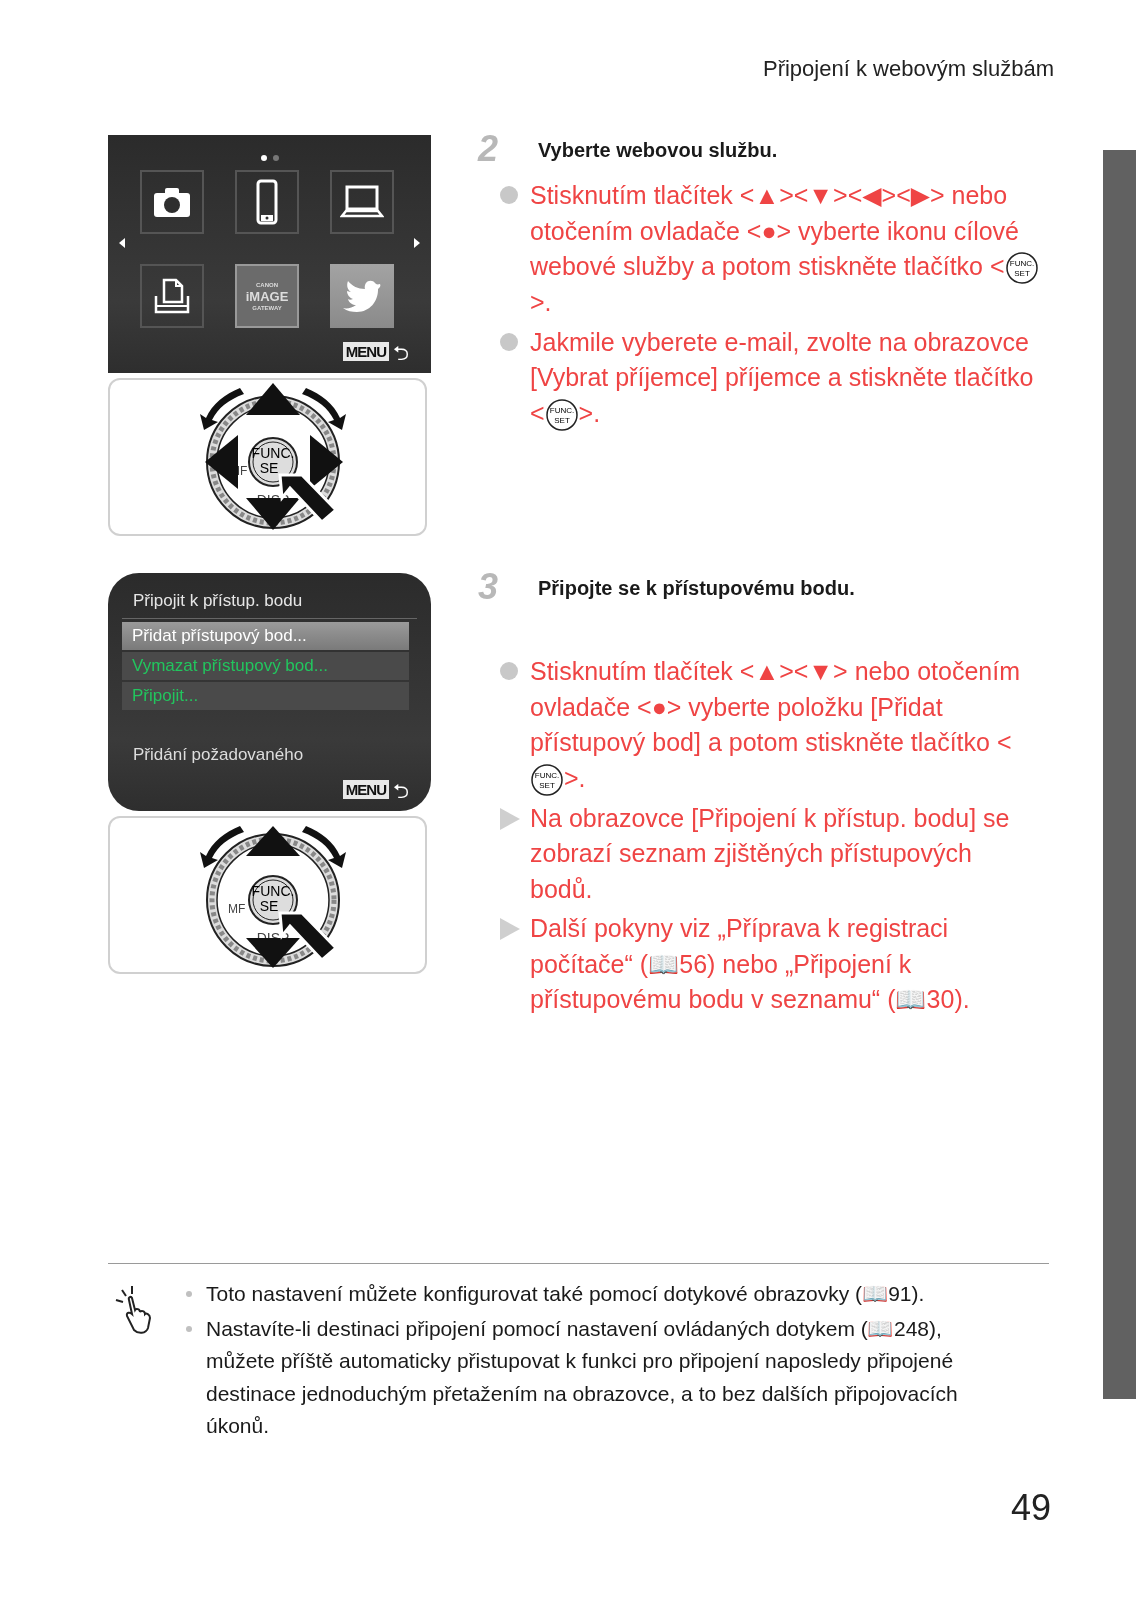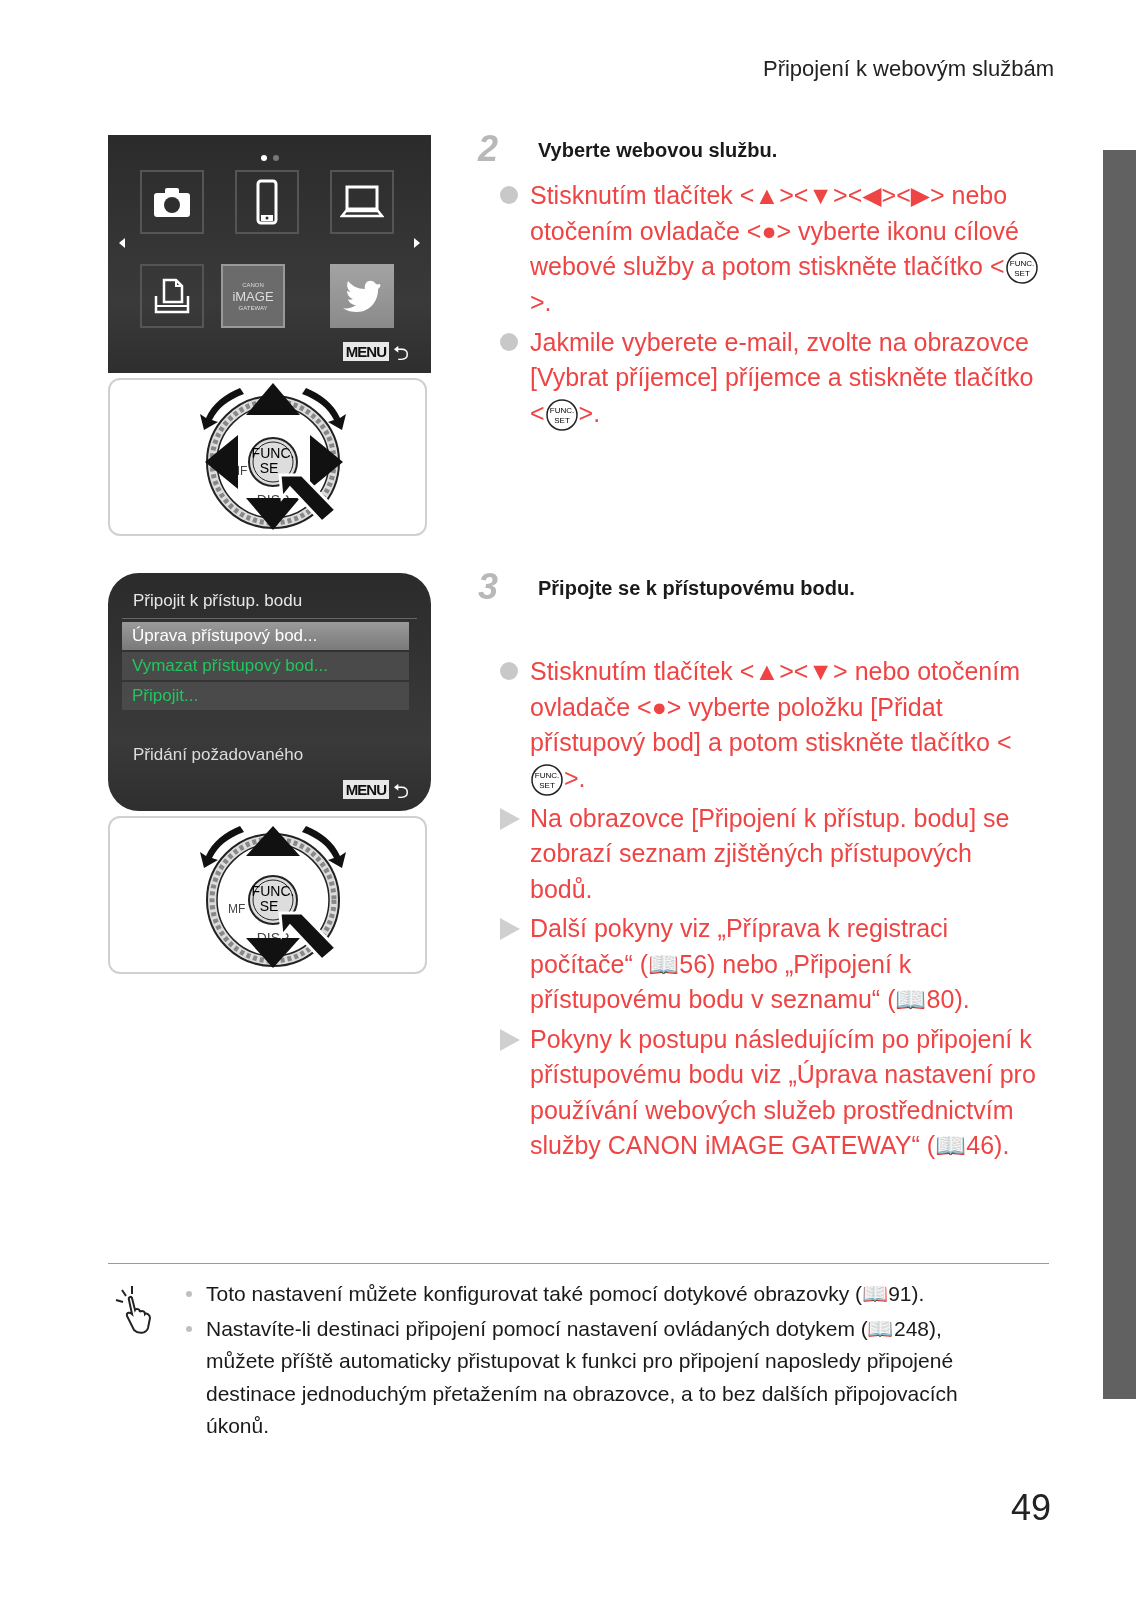--- a/index.html
+++ b/index.html
@@ -92,21 +92,21 @@
       </svg>
   </div>
   <div class="tile" style="left:32px;top:129px;">
     <svg width="40" height="40" viewBox="0 0 40 40">
         <path d="M12 4 L24 4 L30 10 L30 26 L12 26 Z" fill="none" stroke="#fff" stroke-width="2.5"></path>
         <path d="M24 4 L24 10 L30 10" fill="none" stroke="#fff" stroke-width="2"></path>
         <path d="M4 20 L4 36 L36 36 L36 20" fill="none" stroke="#fff" stroke-width="2.5"></path>
         <line x1="4" y1="30" x2="36" y2="30" stroke="#fff" stroke-width="2"></line>
       </svg>
   </div>
-  <div class="tile gateway" style="left:113px;top:129px;">
+  <div class="tile gateway" style="left:127px;top:129px;font-weight:bold;">
     <div class="gw-text">
       <span class="s">CANON</span>
       <span class="b">iMAGE</span>
       <span class="s">GATEWAY</span>
     </div>
   </div>
   <div class="tile twitter" style="left:222px;top:129px;">
     <svg width="44" height="36" viewBox="0 0 44 36">
         <path d="M40 6 C37 7 36 6 35 5 C33 2 28 2 26 5 C24 8 25 11 25 11 C18 11 12 8 8 3 C6 8 8 12 11 14 C9 14 8 13 7 13 C7 17 10 20 13 21 C11 22 9 22 8 21 C9 25 13 27 16 27 C12 30 7 31 3 30 C7 33 12 34 17 34 C30 34 38 23 38 12 L38 11 C40 9 41 8 40 6 Z" fill="#fff"></path>
       </svg>
@@ -134,21 +134,21 @@
     <path d="M233 82 L200 55 L200 109 Z" fill="#111"></path>
     <path d="M130 8 C115 14 102 24 96 38 L90 34 L94 50 L108 42 L102 40 C108 28 118 20 134 14 Z" fill="#111"></path>
     <path d="M196 8 C211 14 224 24 230 38 L236 34 L232 50 L218 42 L224 40 C218 28 208 20 192 14 Z" fill="#111"></path>
     <path d="M170 95 L192 95 L226 130 L212 142 L180 108 L172 118 Z" fill="#111" stroke="#fff" stroke-width="3"></path>
   </svg>
 </div>
 
 <div class="screen screen2">
   <div class="scr-title">Připojit k přístup. bodu</div>
   <div class="scr-line"></div>
-  <div class="scr-item sel" style="top:49px;">Úprava přístupový bod...</div>
+  <div class="scr-item sel" style="top:49px;">Přidat přístupový bod...</div>
   <div class="scr-item" style="top:79px;">Vymazat přístupový bod...</div>
   <div class="scr-item" style="top:109px;">Připojit...</div>
   <div class="scr-desc">Přidání požadovaného</div>
   <div class="menu-badge">
     <span class="mtxt">MENU</span>
     <span class="ret">⮌</span>
   </div>
 </div>
 
 <div class="dialbox dialbox2">
@@ -204,25 +204,21 @@
           <text x="17" y="15" font-size="8" text-anchor="middle" font-family="Liberation Sans, sans-serif">FUNC.</text>
           <text x="17" y="25" font-size="8" text-anchor="middle" font-family="Liberation Sans, sans-serif">SET</text>
         </svg><span>&gt;.</span>
     </div>
     <div class="bullet">
       <span class="mk tri"></span>
       <span>Na obrazovce [Připojení k přístup. bodu] se zobrazí seznam zjištěných přístupových bodů.</span>
     </div>
     <div class="bullet">
       <span class="mk tri"></span>
-      <span>Další pokyny viz „Příprava k registraci počítače“ (</span><span>📖</span><span>56</span><span>) nebo „Připojení k přístupovému bodu v seznamu“ (</span><span>📖</span><span>80</span><span>).</span>
-    </div>
-    <div class="bullet">
-      <span class="mk tri"></span>
-      <span>Pokyny k postupu následujícím po připojení k přístupovému bodu viz „Úprava nastavení pro používání webových služeb prostřednictvím služby CANON iMAGE GATEWAY“ (</span><span>📖</span><span>46</span><span>).</span>
+      <span>Další pokyny viz „Příprava k registraci počítače“ (</span><span>📖</span><span>56</span><span>) nebo „Připojení k přístupovému bodu v seznamu“ (</span><span>📖</span><span>30</span><span>).</span>
     </div>
   </div>
 </div>
 
 <div class="rule"></div>
 <svg class="hand-icon" width="46" height="58" viewBox="0 0 46 58">
   <line x1="20" y1="6" x2="20" y2="14" stroke="#222" stroke-width="2"></line>
   <line x1="10" y1="10" x2="14" y2="16" stroke="#222" stroke-width="2"></line>
   <line x1="4" y1="20" x2="11" y2="22" stroke="#222" stroke-width="2"></line>
   <path d="M17 20 L20 34 C18 32 14 32 15 36 L22 50 C26 54 34 54 36 48 L38 38 C38 34 34 33 33 34 C33 31 29 30 28 32 C28 29 24 28 23 30 L20 18 C19 16 16 17 17 20 Z" fill="#fff" stroke="#222" stroke-width="2"></path>

